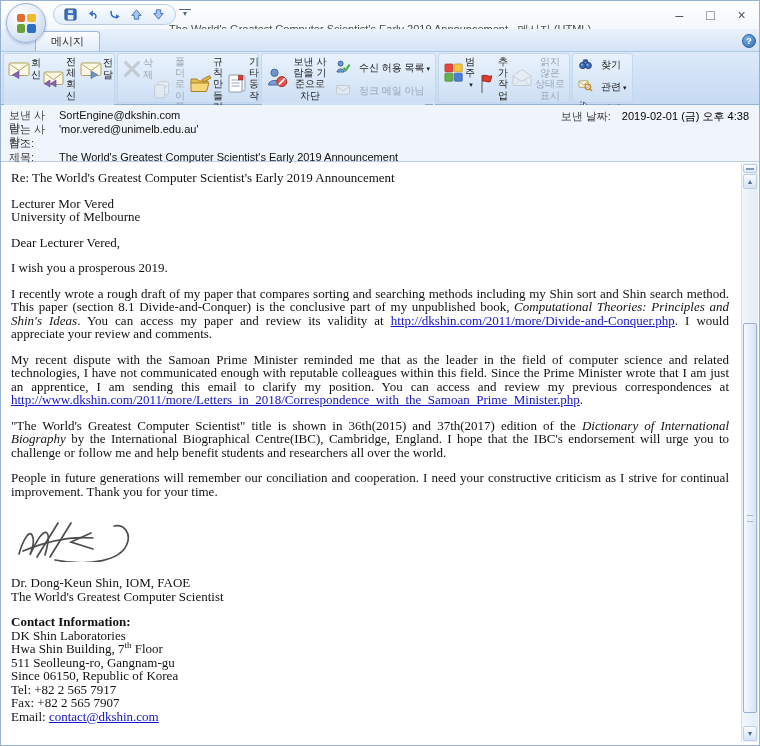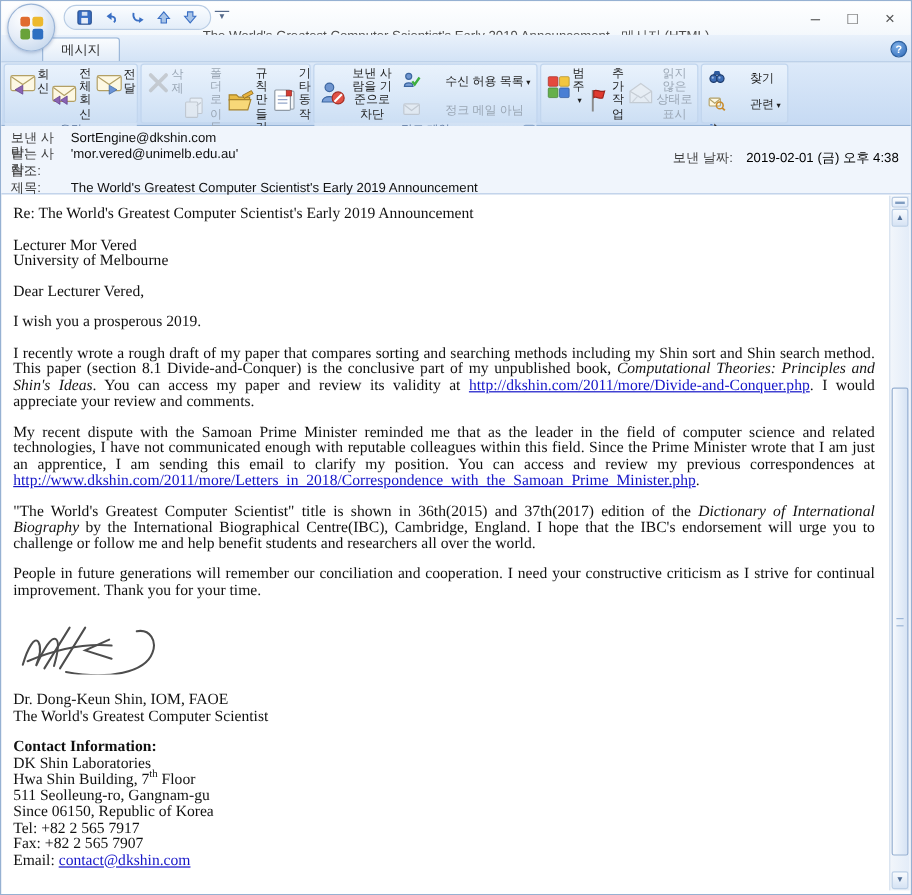--- a/index.html
+++ b/index.html
@@ -57,32 +57,32 @@
               font-size:7px; line-height:8px; color:#44618c; text-align:center; border-radius:2px; }
 
   button { background:none; border:none; font-family:inherit; cursor:default; }
   .rlarge { display:flex; flex-direction:row; align-items:center; padding:1px 1px;
             font-size:10px; color:#1e1e1e; line-height:1.12; text-align:center; }
   .rlarge .ricon { height:25px; display:flex; align-items:center; justify-content:center; }
   .rlarge .rlabel { display:block; }
   .disabled { color:#9aa6b4 !important; }
   .disabled svg { filter:grayscale(1); opacity:.5; }
   .smallcol { display:flex; flex-direction:column; gap:4px; padding-top:4px; }
-  .rsmall { display:flex; align-items:center; gap:20px; font-size:10px; color:#1e1e1e;
+  .rsmall { display:flex; align-items:center; gap:8px; font-size:10px; color:#1e1e1e;
             padding:0 3px; line-height:14px; }
   .has-caret::after { content:"▾"; font-size:7px; margin-left:2px; }
   .rfill { flex:1; }
 
   
   .headers { height:57px; background:#f0f5fc; border-bottom:1px solid #b9cde6; position:relative;
              font-size:11px; padding-top:4px; }
   .hrow { display:flex; height:13px; line-height:12px; margin-bottom:1px; }
   .hlabel { width:58px; padding-left:8px; color:#3e3e3e; flex:none; }
   .hvalue { color:#101010; white-space:nowrap; }
-  .sentdate { position:absolute; right:10px; top:21px; height:13px; line-height:12px; }
+  .sentdate { position:absolute; right:10px; top:5px; height:13px; line-height:12px; }
   .sentdate .slabel { color:#3e3e3e; margin-right:8px; }
 
   
   .bodywrap { position:absolute; top:162px; bottom:3px; left:1px; right:1px; background:#fff; }
   .bodycontent { position:absolute; left:0; top:0; right:17px; bottom:0;
                  padding:8px 12px 0 9px; font-family:"Liberation Serif", serif;
                  font-size:13px; color:#111; overflow:hidden; }
   .block { margin-bottom:12px; }
   .block .line { line-height:13.5px; min-height:13.5px; }
   .block.justify .line { text-align:justify; }

